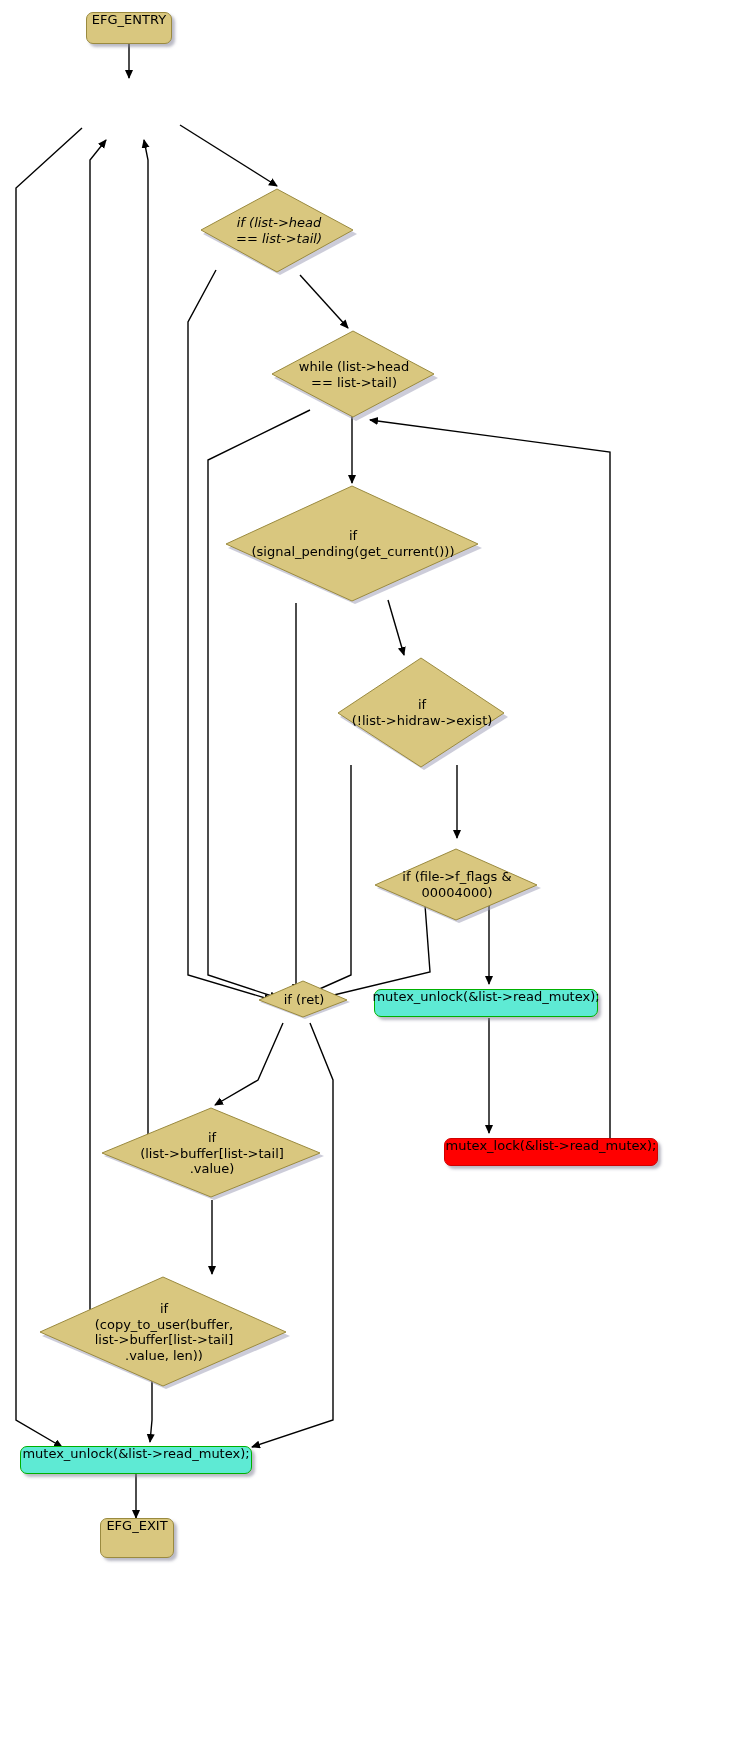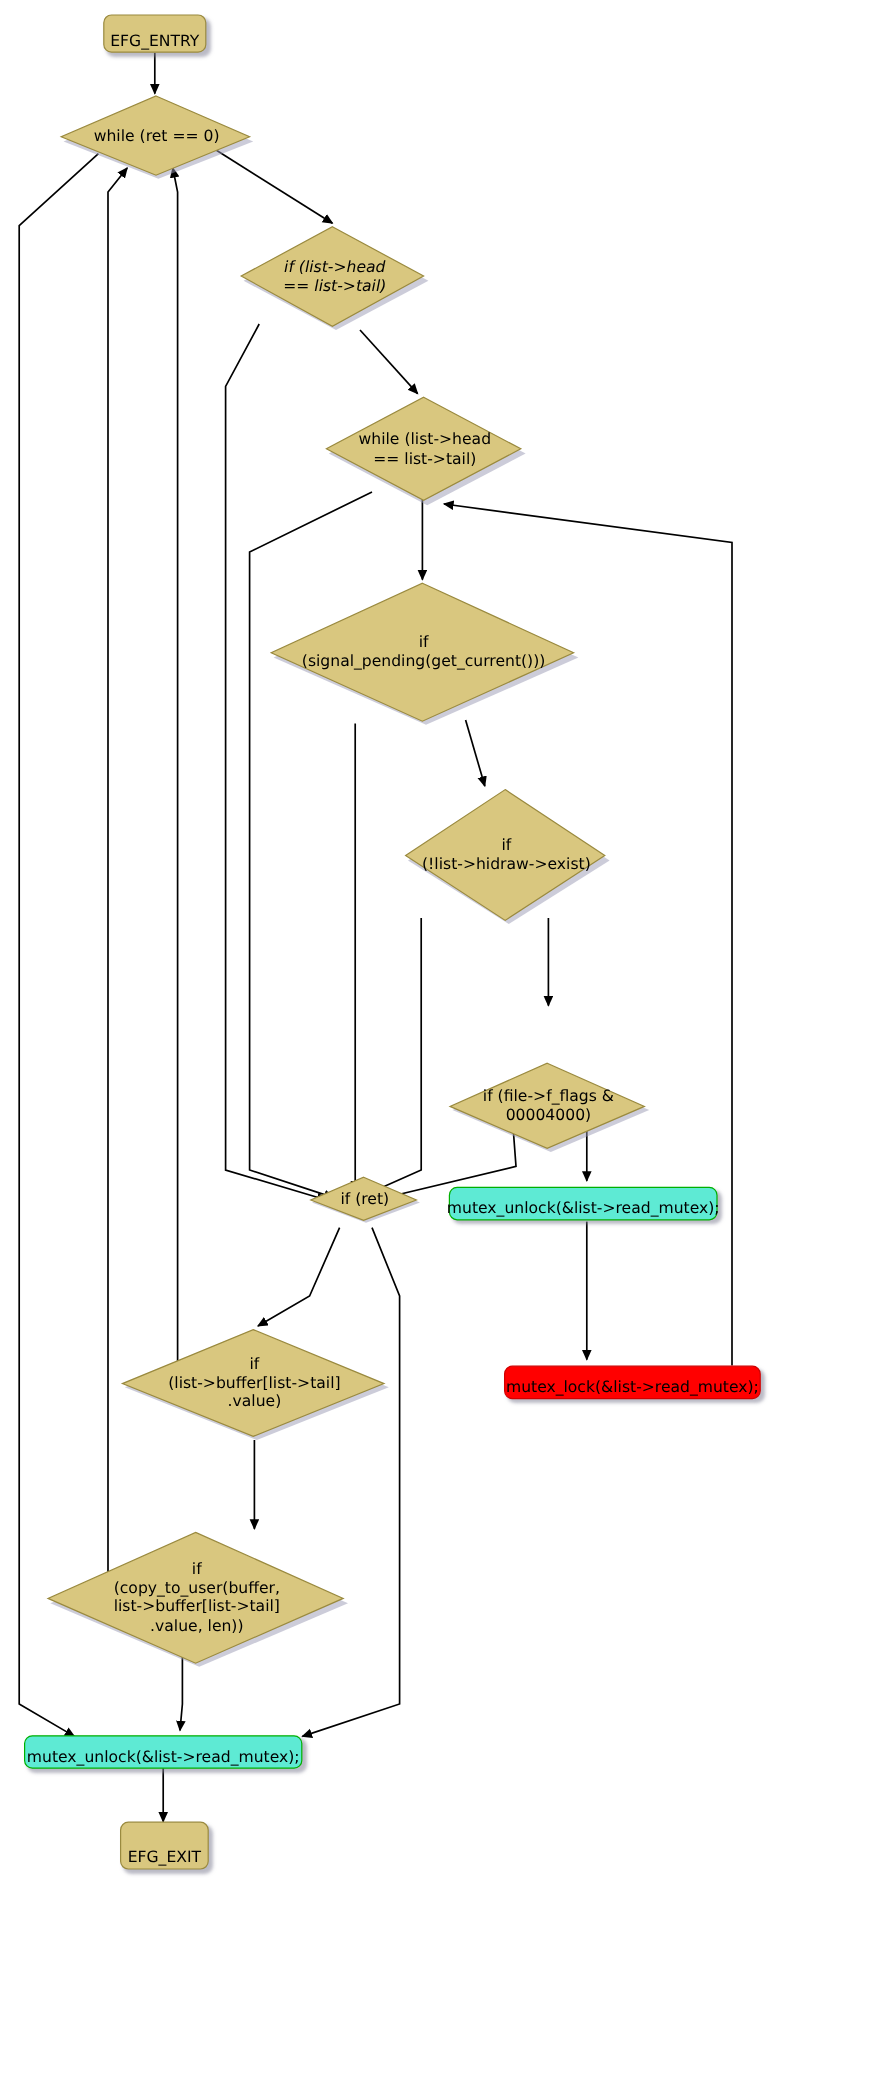--- a/index.html
+++ b/index.html
@@ -26,21 +26,21 @@
     height: 1748px;
     pointer-events: none;
   }
   .node {
     position: absolute;
     box-sizing: border-box;
   }
   
   .rectnode {
     display: flex;
-    align-items: flex-end;
+    align-items: flex-start;
     justify-content: center;
     border-radius: 7px;
     border: 1px solid #7a6f30;
     box-shadow: 3px 3px 3px rgba(130,130,150,0.55);
     font-size: 13px;
     line-height: 1.15;
     color: #000000;
     white-space: nowrap;
     text-align: center;
     padding: 0 4px;
@@ -137,27 +137,20 @@
       <path d="M82,128 L16,188 L16,1420 L62,1447" marker-end="url(#arw)"></path>
 
       <path d="M136,1473 L136,1518" marker-end="url(#arw)"></path>
     </g>
   </svg>
 
   <div class="node rectnode terminal" style="left:86px; top:12px; width:86px; height:32px;">
     <span>EFG_ENTRY</span>
   </div>
 
-  <div class="diamond" style="left:48px; top:78px; width:165px; height:72px;">
-    <svg class="shape" viewBox="0 0 165 72" preserveAspectRatio="none" xmlns="http://www.w3.org/2000/svg">
-      <polygon points="84,6 163,40 84,71 5,40" fill="#9a9ab4" opacity="0.5"></polygon>
-      <polygon points="82,2 160,36 82,68 3,36" fill="#d9c77f" stroke="#9a8a3f" stroke-width="1"></polygon>
-    </svg>
-    <div class="caption">while (ret == 0)</div>
-  </div>
 
   <div class="diamond" style="left:199px; top:186px; width:160px; height:90px;font-style:italic;">
     <svg class="shape" viewBox="0 0 160 90" preserveAspectRatio="none" xmlns="http://www.w3.org/2000/svg">
       <polygon points="81,7 158,48 81,89 4,48" fill="#9a9ab4" opacity="0.5"></polygon>
       <polygon points="78,3 154,44 78,86 2,44" fill="#d9c77f" stroke="#9a8a3f" stroke-width="1"></polygon>
     </svg>
     <div class="caption">if (list-&gt;head
 == list-&gt;tail)</div>
   </div>
 
@@ -181,42 +174,42 @@
 
   <div class="diamond" style="left:334px; top:655px; width:176px; height:116px;">
     <svg class="shape" viewBox="0 0 176 116" preserveAspectRatio="none" xmlns="http://www.w3.org/2000/svg">
       <polygon points="90,8 174,62 90,115 6,62" fill="#9a9ab4" opacity="0.5"></polygon>
       <polygon points="87,3 170,58 87,112 4,58" fill="#d9c77f" stroke="#9a8a3f" stroke-width="1"></polygon>
     </svg>
     <div class="caption">if
 (!list-&gt;hidraw-&gt;exist)</div>
   </div>
 
-  <div class="diamond" style="left:371px; top:883px; width:172px; height:78px;">
+  <div class="diamond" style="left:371px; top:846px; width:172px; height:78px;">
     <svg class="shape" viewBox="0 0 172 78" preserveAspectRatio="none" xmlns="http://www.w3.org/2000/svg">
       <polygon points="88,7 170,42 88,77 6,42" fill="#9a9ab4" opacity="0.5"></polygon>
       <polygon points="85,3 166,39 85,74 4,39" fill="#d9c77f" stroke="#9a8a3f" stroke-width="1"></polygon>
     </svg>
     <div class="caption">if (file-&gt;f_flags &amp;
 00004000)</div>
   </div>
 
   <div class="diamond" style="left:256px; top:980px; width:96px; height:40px;">
     <svg class="shape" viewBox="0 0 96 40" preserveAspectRatio="none" xmlns="http://www.w3.org/2000/svg">
       <polygon points="49,4 94,22 49,39 4,22" fill="#9a9ab4" opacity="0.5"></polygon>
       <polygon points="47,1 91,20 47,37 3,20" fill="#d9c77f" stroke="#9a8a3f" stroke-width="1"></polygon>
     </svg>
     <div class="caption">if (ret)</div>
   </div>
 
   <div class="node rectnode ok" style="left:374px; top:989px; width:224px; height:28px;">
     <span>mutex_unlock(&amp;list-&gt;read_mutex);</span>
   </div>
 
-  <div class="node rectnode err" style="left:420px; top:1138px; width:214px; height:28px;">
+  <div class="node rectnode err" style="left:444px; top:1138px; width:214px; height:28px;">
     <span>mutex_lock(&amp;list-&gt;read_mutex);</span>
   </div>
 
   <div class="diamond" style="left:98px; top:1105px; width:228px; height:96px;">
     <svg class="shape" viewBox="0 0 228 96" preserveAspectRatio="none" xmlns="http://www.w3.org/2000/svg">
       <polygon points="116,7 226,51 116,95 6,51" fill="#9a9ab4" opacity="0.5"></polygon>
       <polygon points="113,3 222,48 113,92 4,48" fill="#d9c77f" stroke="#9a8a3f" stroke-width="1"></polygon>
     </svg>
     <div class="caption">if
 (list-&gt;buffer[list-&gt;tail]

